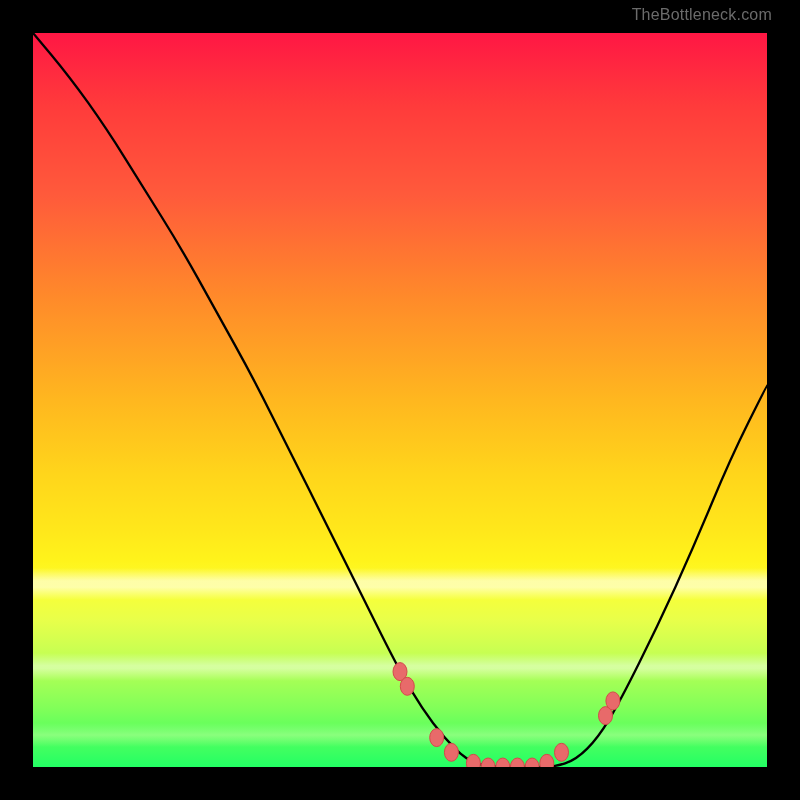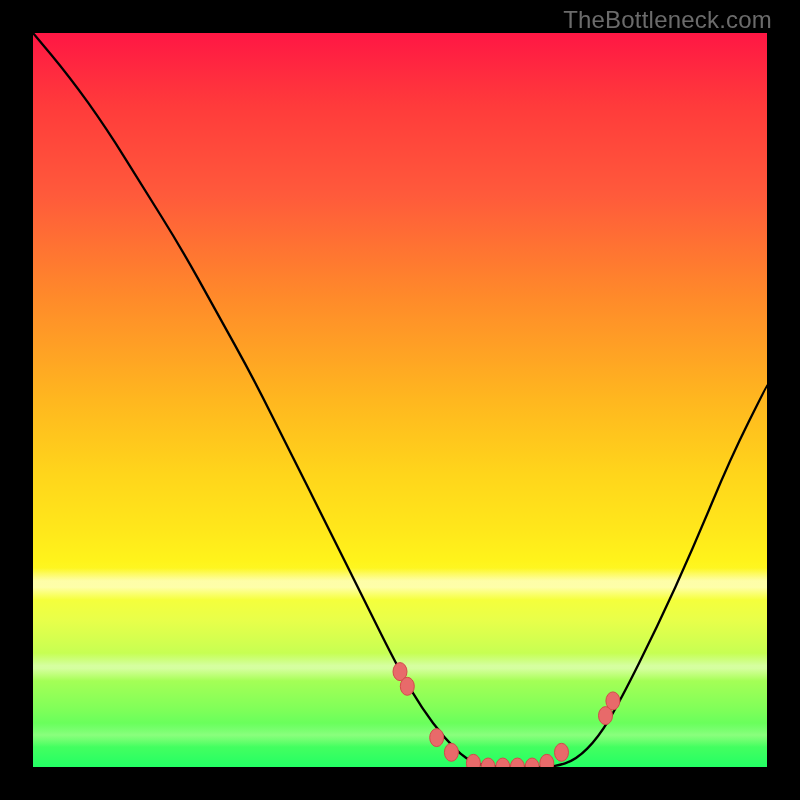--- a/index.html
+++ b/index.html
@@ -83,21 +83,21 @@
     left: 0;
     top: 0;
     width: 734px;
     height: 734px;
   }
   .watermark {
     position: absolute;
     right: 28px;
     top: 6px;
     color: #6b6b6b;
-    font-size: 24px;
+    font-size: 16px;
     font-weight: 500;
     letter-spacing: 0.2px;
     user-select: none;
   }
 </style>
 </head>
 <body>
 
 <div class="frame">
 

